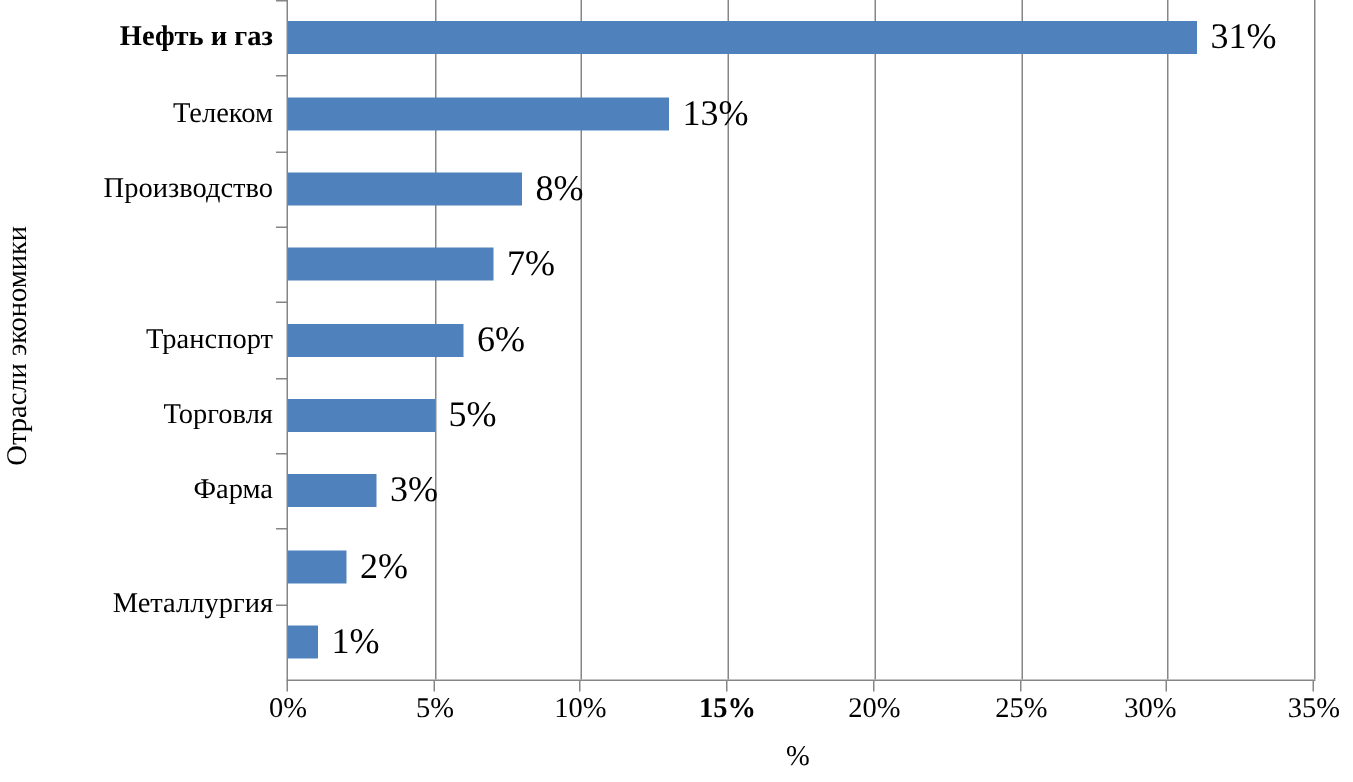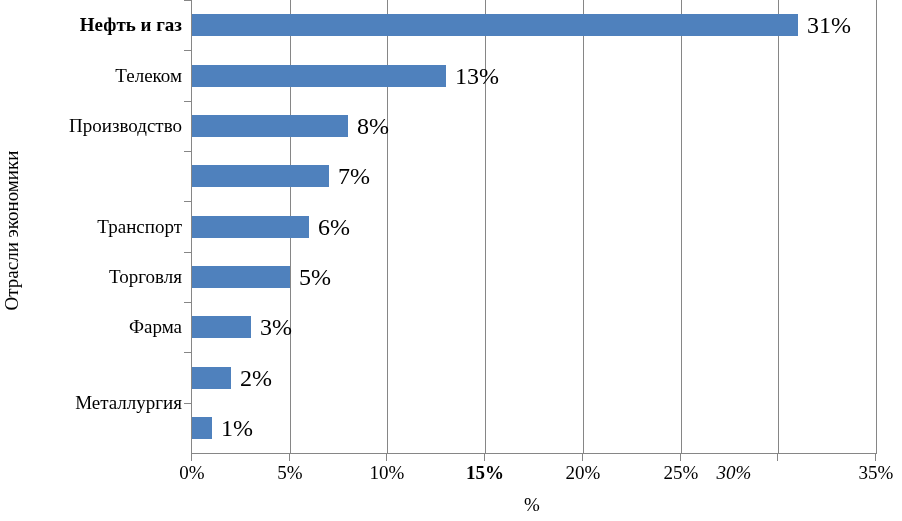--- a/index.html
+++ b/index.html
@@ -210,21 +210,21 @@
       <div class="x-tick-label" style="left: 290px;">5%</div>
       <div class="x-tick" style="left: 386px;"></div>
       <div class="x-tick-label" style="left: 387px;">10%</div>
       <div class="x-tick" style="left: 484px;"></div>
       <div class="x-tick-label" style="left: 485px; font-weight: bold;">15%</div>
       <div class="x-tick" style="left: 582px;"></div>
       <div class="x-tick-label" style="left: 583px;">20%</div>
       <div class="x-tick" style="left: 680px;"></div>
       <div class="x-tick-label" style="left: 681px; font-family: Liberation Serif, serif;">25%</div>
       <div class="x-tick" style="left: 777px;"></div>
-      <div class="x-tick-label" style="left: 734px; font-style: italic;">30%</div>
+      <div class="x-tick-label" style="left: 767px;">30%</div>
       <div class="x-tick" style="left: 875px;"></div>
       <div class="x-tick-label" style="left: 876px;">35%</div>
     </div>
 
   <div id="x-axis-title">
     <span class="inner">%</span>
   </div>
 
 </div>
 

